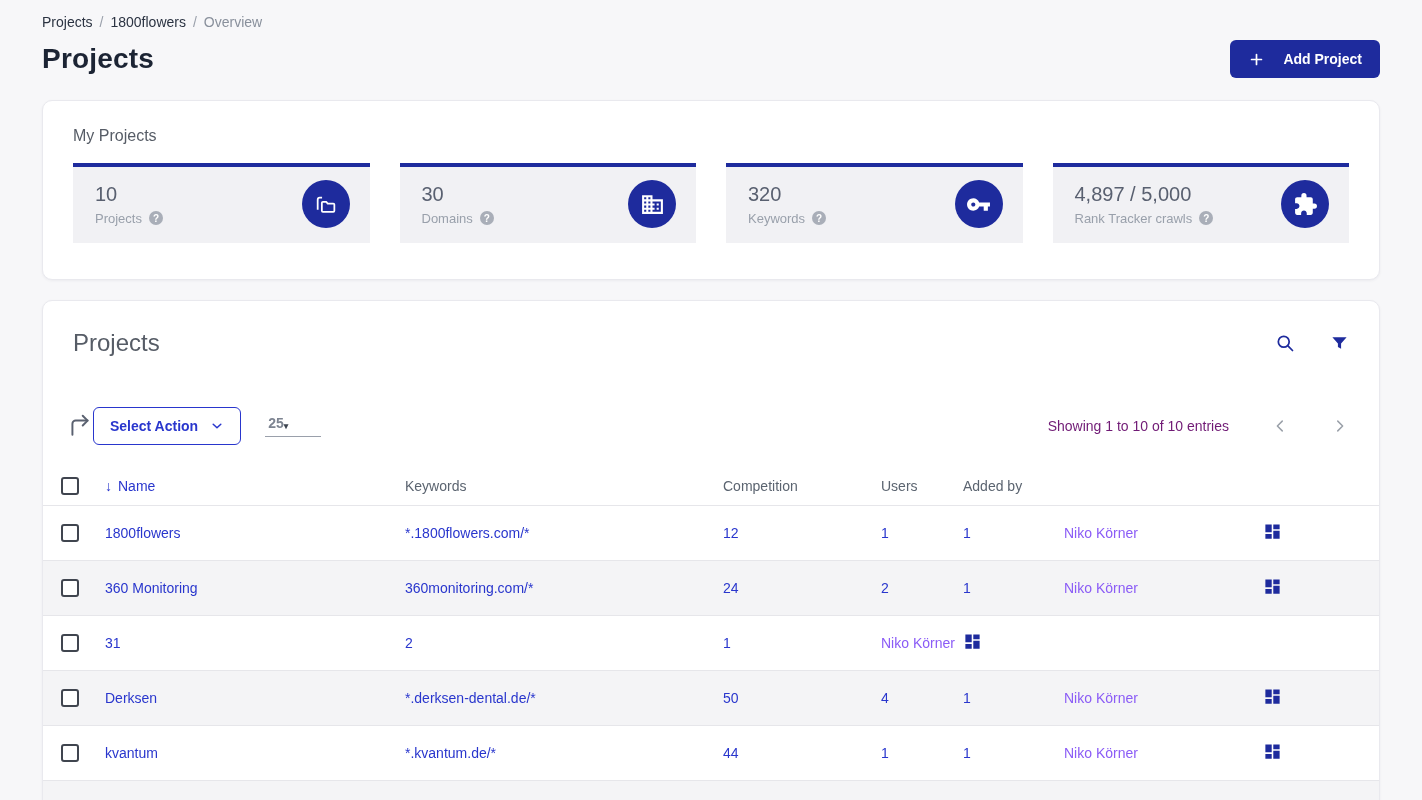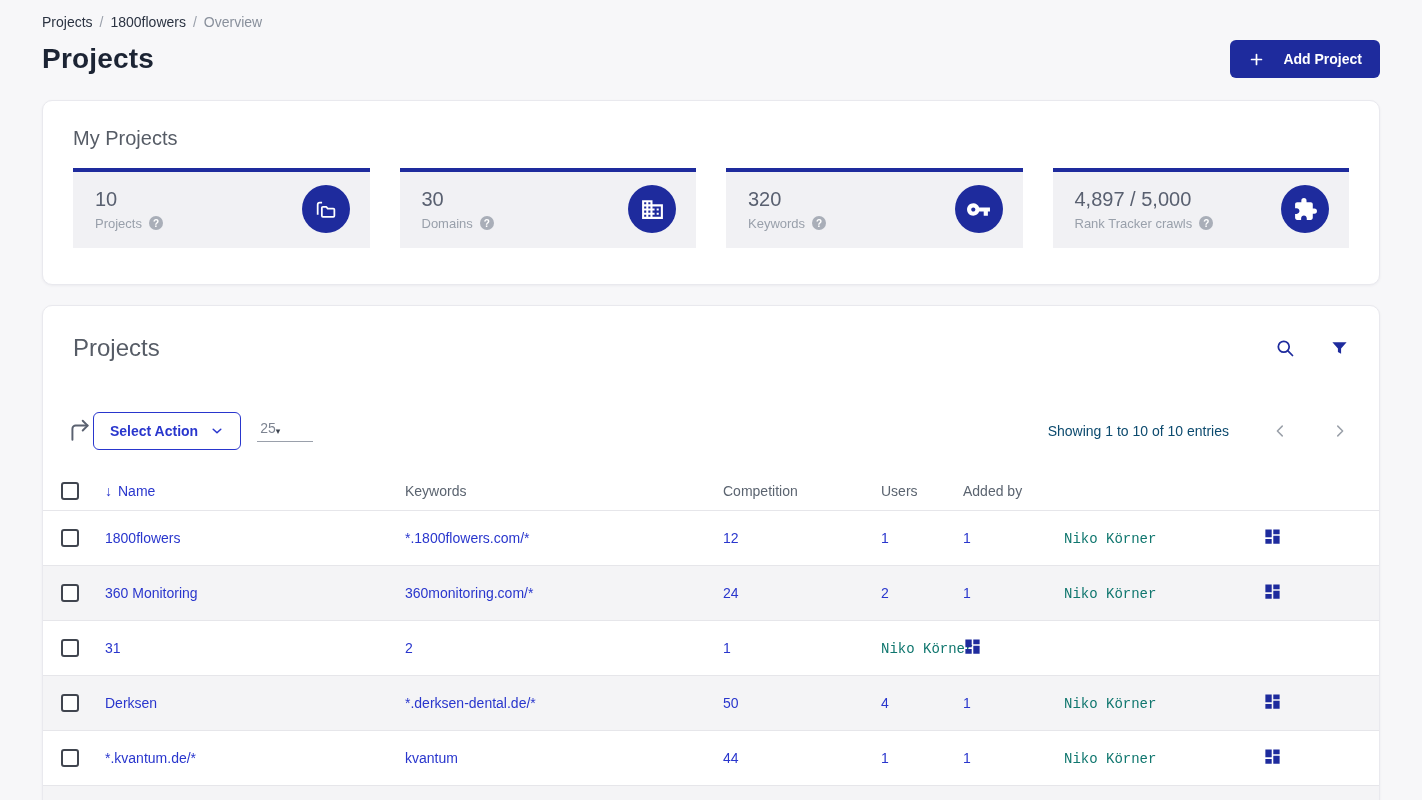--- a/index.html
+++ b/index.html
@@ -26,21 +26,21 @@
     display: flex; align-items: center; gap: 18px; cursor: pointer;
     font-family: "Liberation Sans", sans-serif;
   }
 
   
   .card {
     background: #fff; border: 1px solid #e9e9ee; border-radius: 10px;
     box-shadow: 0 1px 3px rgba(25,28,50,.05);
   }
   .my-projects { margin-top: 22px; padding: 26px 30px 36px; }
-  .card-title { font-size: 20px; font-weight: 400; color: #565c66; }
+  .card-title { font-size: 16px; font-weight: 400; color: #565c66; }
 
   .stats { display: flex; gap: 30px; margin-top: 18px; }
   .stat {
     flex: 1; background: #f1f1f4; border-top: 4px solid #1e2b9d;
     padding: 12px 20px 14px 22px; height: 80px;
     display: flex; justify-content: space-between; align-items: center;
   }
   .stat-value { font-size: 20px; color: #596070; }
   .stat-label { font-size: 13px; color: #99a0ab; margin-top: 5px; display: flex; align-items: center; gap: 7px; }
   .q-icon {
@@ -64,44 +64,44 @@
   
   .toolbar { margin-top: 50px; display: flex; align-items: center; }
   .export-btn { margin-left: -6px; }
   .select-action {
     height: 38px; padding: 0 16px; background: #fff;
     border: 1px solid #2936cd; border-radius: 6px; color: #2936cd;
     font-size: 14px; font-weight: 600; display: flex; align-items: center; gap: 12px; cursor: pointer;
     font-family: "Liberation Sans", sans-serif;
   }
   .page-size {
-    margin-left: 16px; width: 56px; padding: 0 3px 5px;
+    margin-left: 24px; width: 56px; padding: 0 3px 5px;
     border-bottom: 1px solid #9aa0ab; color: #7d8491; font-size: 14px;
-    display: flex; justify-content: flex-start; align-items: flex-end; cursor: pointer;
+    display: flex; justify-content: flex-start; align-items: flex-end; cursor: pointer; font-weight: bold;
   }
   .page-size .caret { font-size: 9px; color: #3d4450; }
   .toolbar-right { margin-left: auto; display: flex; align-items: center; }
-  .showing { font-size: 14px; color: #0c4a6e; }
+  .showing { font-size: 14px; color: #701a75; }
   .pager { margin-left: 42px; }
 
   
   .table { margin: 22px -30px 0; }
   .row {
     display: grid;
     grid-template-columns: 44px 300px 318px 158px 82px 101px 199px 1fr;
     align-items: center; padding-left: 18px; white-space: nowrap;
   }
   .header-row { height: 38px; font-size: 14px; color: #5b6470; }
   .header-row .col-name { color: #2936cd; display: flex; align-items: center; gap: 6px; cursor: pointer; }
   .sort-glyph { font-size: 14px; }
   .body-row { height: 55px; border-top: 1px solid #e6e6ea; font-size: 14px; }
   .body-row:nth-child(even) { background: #f4f4f6; }
   .row-stub { height: 55px; border-top: 1px solid #e6e6ea; background: #f4f4f6; }
   .link { color: #2936cd; text-decoration: none; cursor: pointer; }
-  .added-by { color: #0f766e; font-family: Liberation Mono, monospace; }
+  .added-by { color: #8b5cf6; }
   .checkbox {
     width: 18px; height: 18px; border: 2px solid #40454f; border-radius: 3px;
     background: #fff; display: inline-block; cursor: pointer; vertical-align: middle;
   }
   .dash-icon { width: 19px; height: 19px; fill: #1e2b9d; }
   .chev { stroke: #9aa0a9; }
 </style>
 </head>
 <body>
 
@@ -314,22 +314,22 @@
     <div class="cell">
       <span class="icon-btn">
         <svg class="dash-icon" viewBox="0 0 24 24">
           <path d="M3 13h8V3H3v10zm0 8h8v-6H3v6zm10 0h8V11h-8v10zm0-18v6h8V3h-8z"></path>
         </svg>
       </span>
     </div>
   </div>
           <div class="row body-row">
     <div class="cell"><span class="checkbox"></span></div>
+    <div class="cell"><a class="link">kvantum</a></div>
     <div class="cell"><a class="link">*.kvantum.de/*</a></div>
-    <div class="cell"><a class="link">kvantum</a></div>
     <div class="cell"><a class="link">44</a></div>
     <div class="cell"><a class="link">1</a></div>
     <div class="cell"><a class="link">1</a></div>
     <div class="cell"><span class="added-by">Niko Körner</span></div>
     <div class="cell">
       <span class="icon-btn">
         <svg class="dash-icon" viewBox="0 0 24 24">
           <path d="M3 13h8V3H3v10zm0 8h8v-6H3v6zm10 0h8V11h-8v10zm0-18v6h8V3h-8z"></path>
         </svg>
       </span>

